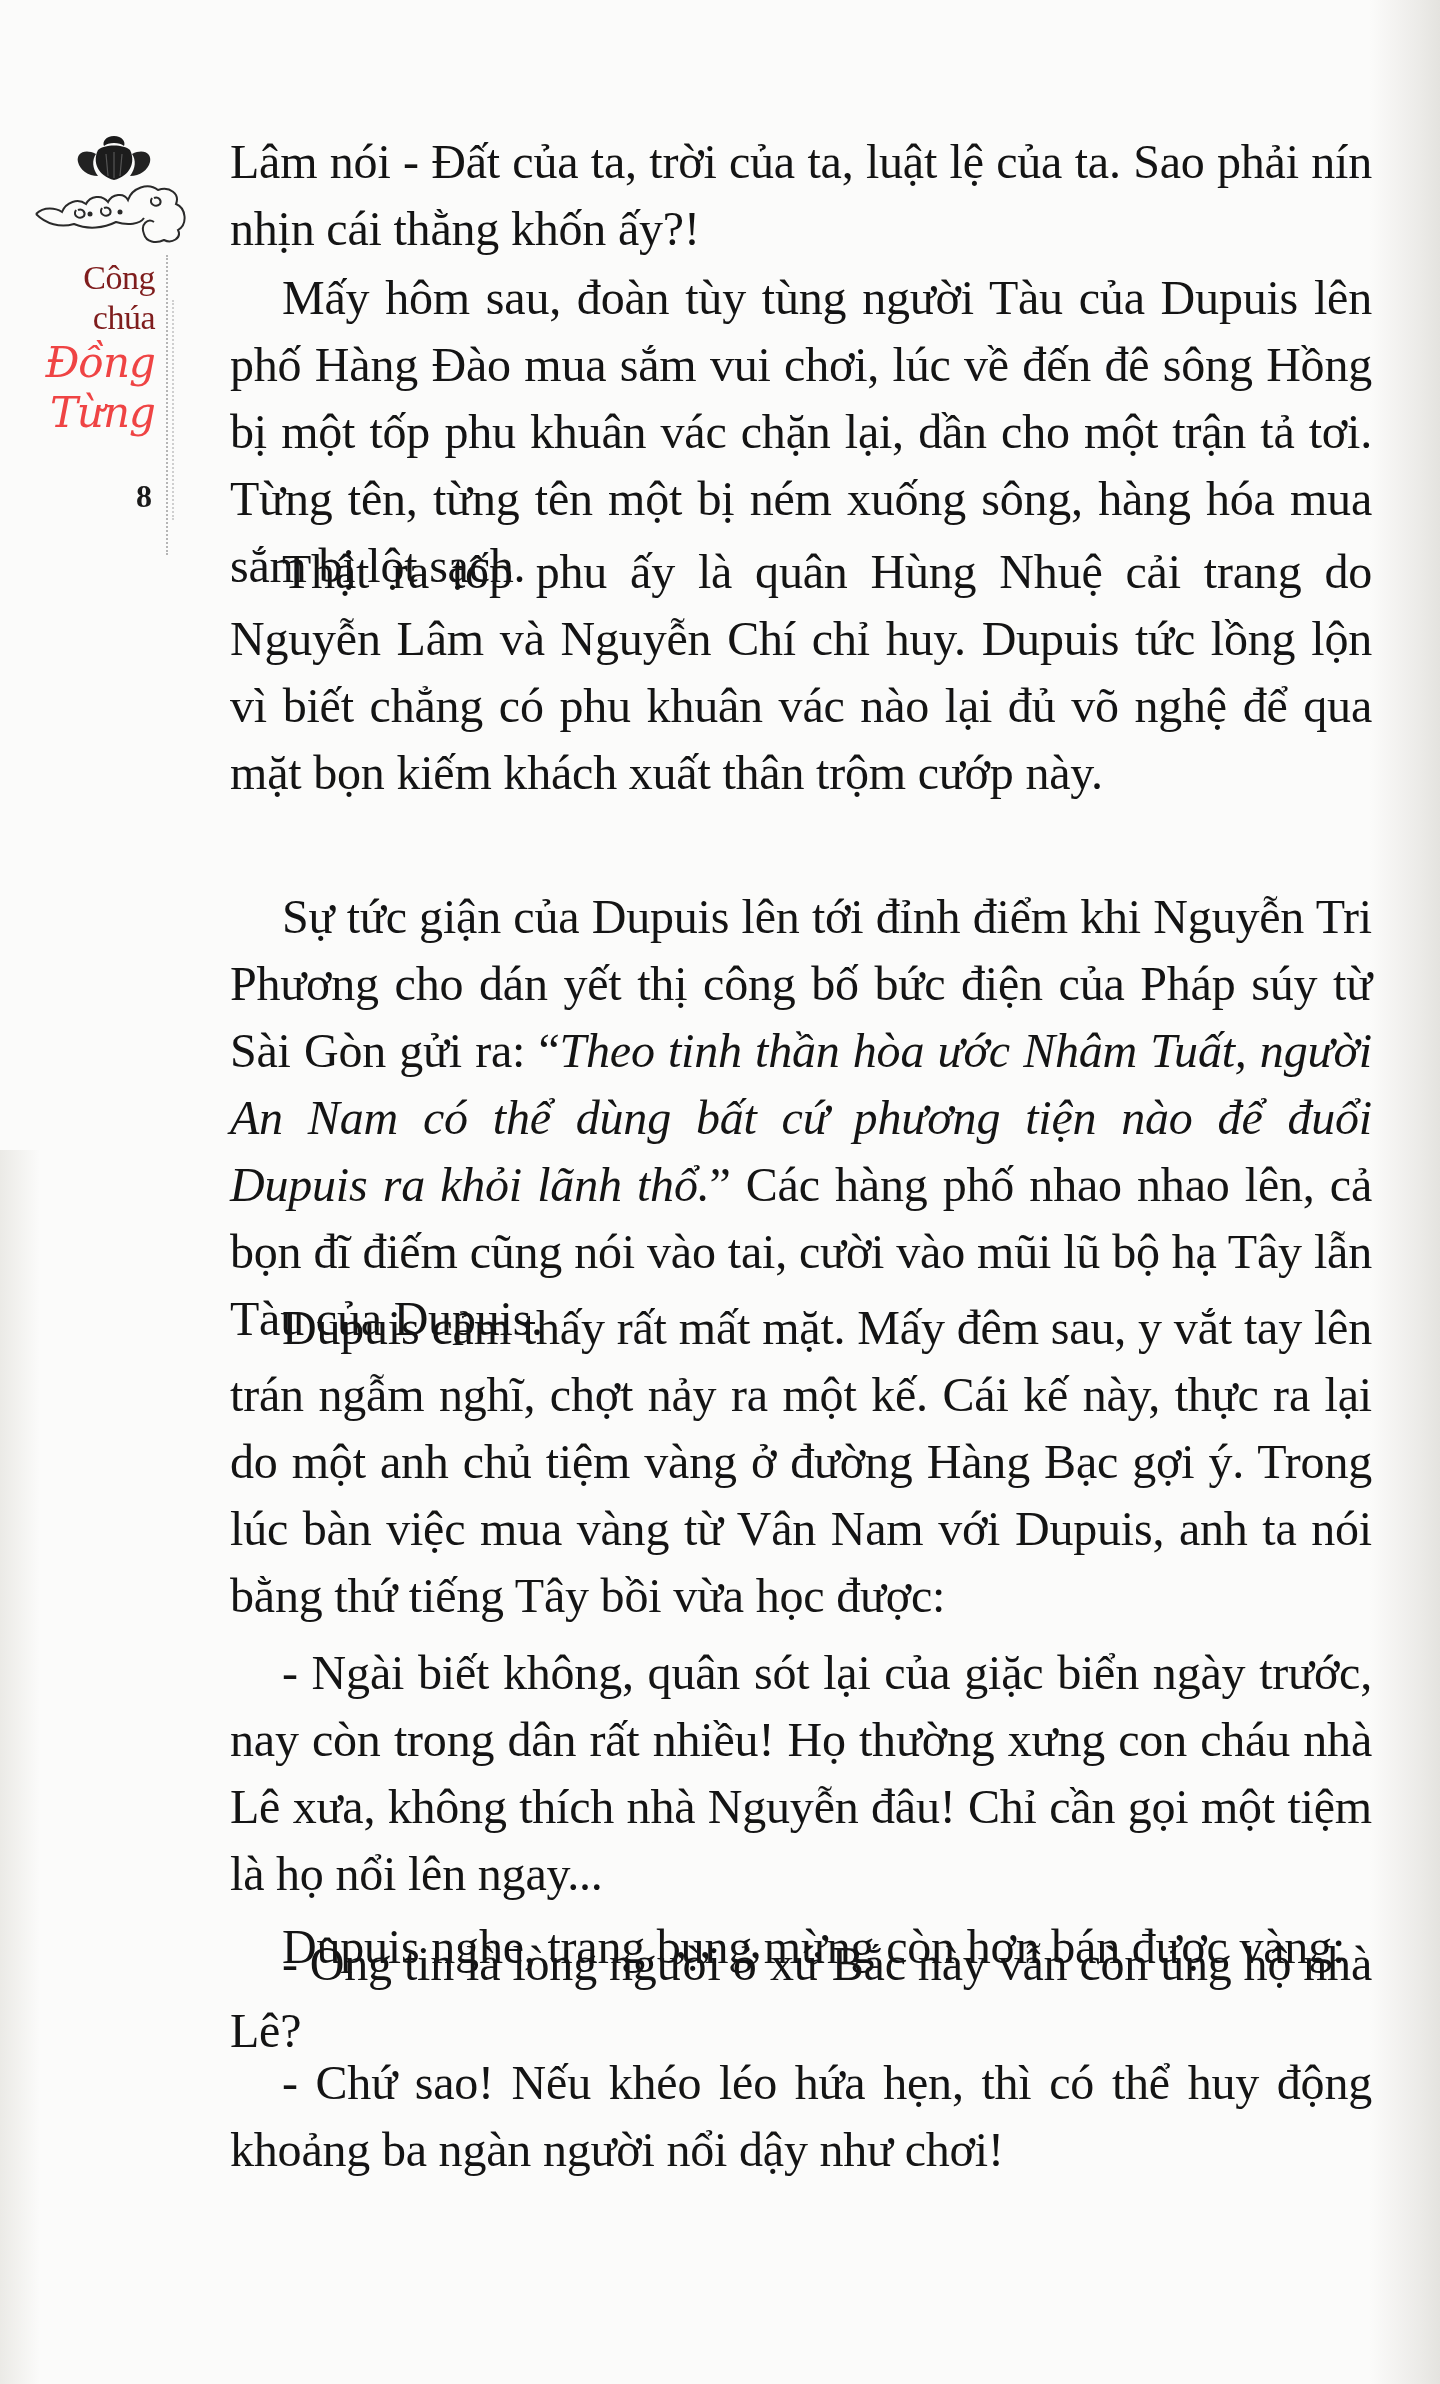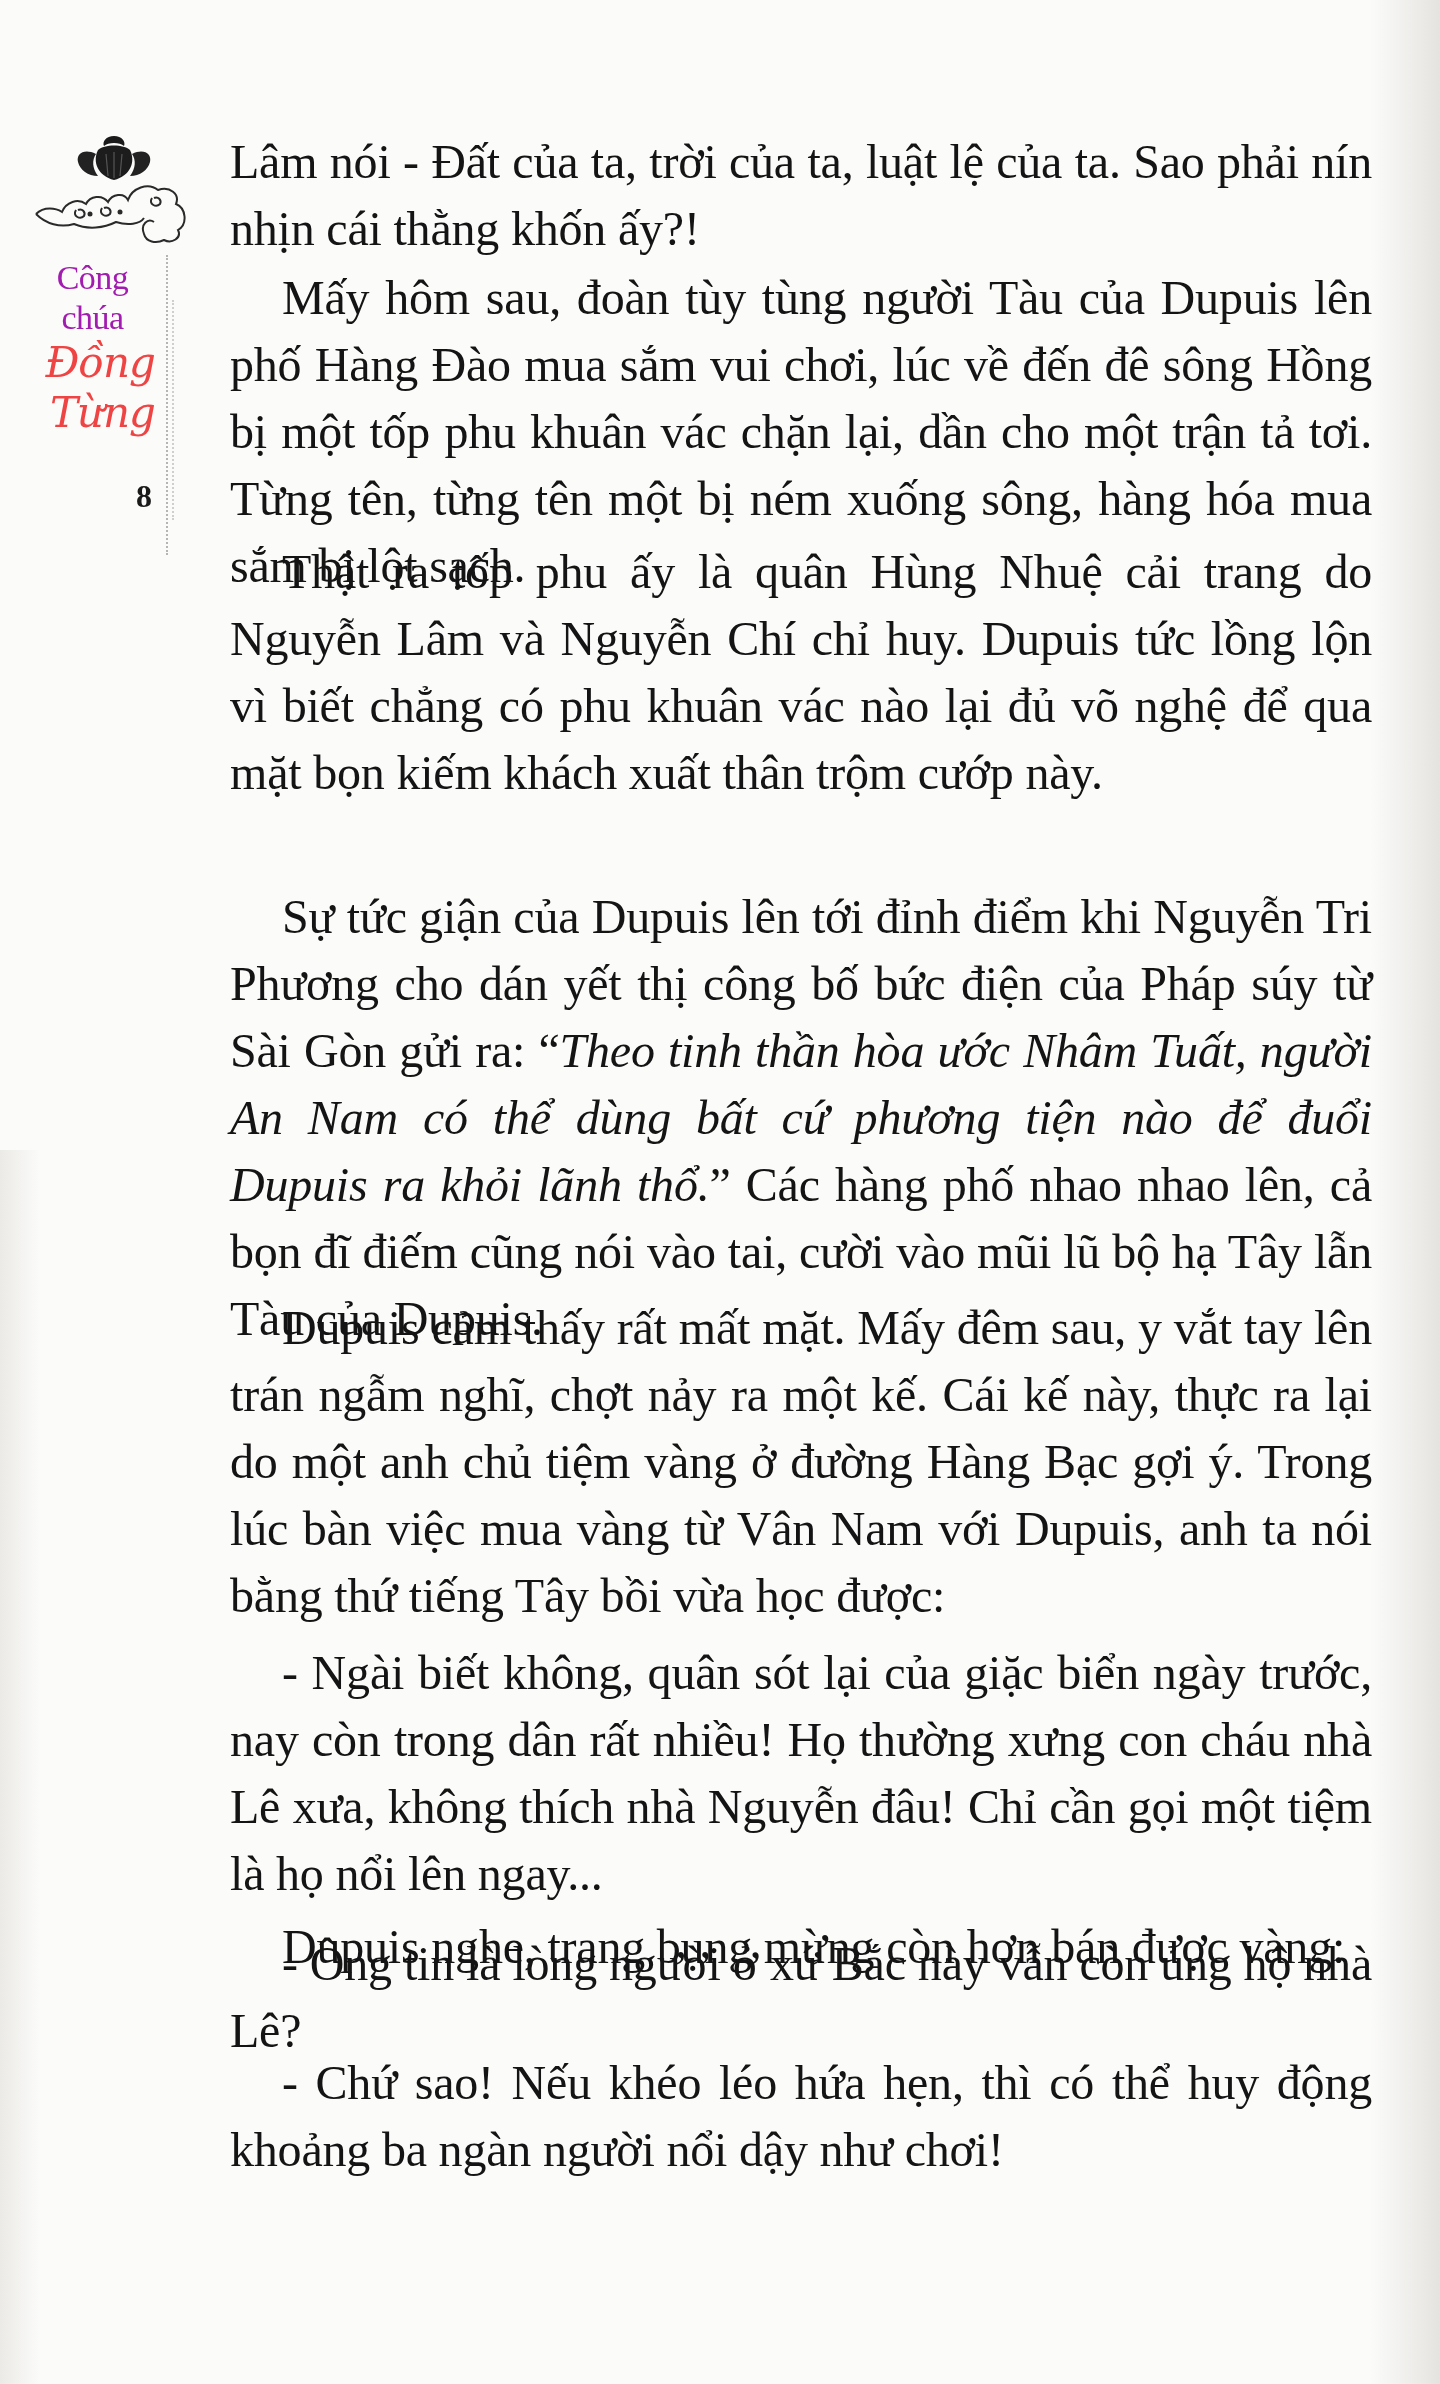--- a/index.html
+++ b/index.html
@@ -44,24 +44,23 @@
     left: 30px;
     top: 258px;
     width: 125px;
     text-align: right;
     line-height: 1;
   }
   .rh-line1, .rh-line2 {
     display: block;
     font-family: "Liberation Serif", serif;
     font-size: 34px;
-    color: #a21caf;
+    color: #7f1d1d;
     letter-spacing: -0.5px;
     line-height: 40px;
-    text-align: center;
   }
   .rh-line3, .rh-line4 {
     display: block;
     font-family: "DejaVu Serif", serif;
     font-style: italic;
     font-size: 42px;
     color: #ef4444;
     line-height: 50px;
     letter-spacing: -1px;
   }

